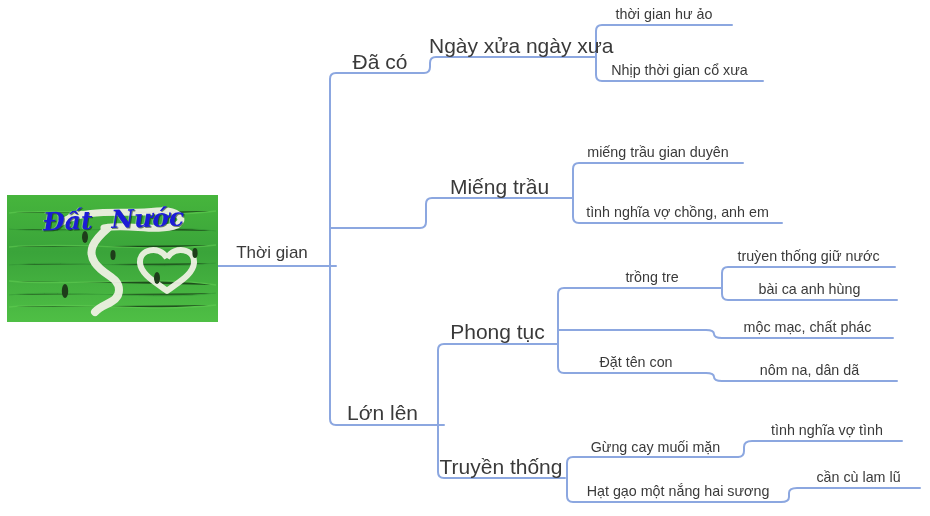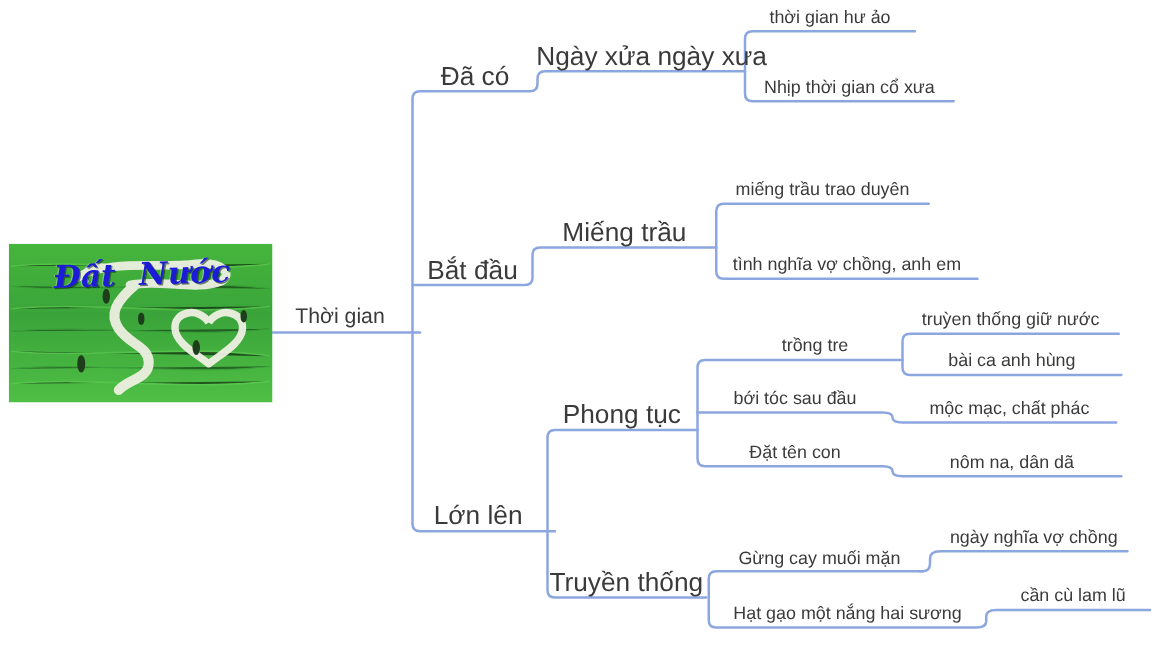--- a/index.html
+++ b/index.html
@@ -93,38 +93,36 @@
         <ellipse cx="188" cy="58" rx="2.6" ry="5"></ellipse>
       </g>
     </svg>
     <div class="image-title">Đất Nước</div>
   </div>
 
 
   <div class="node n1" style="left:214px;top:243px;width:116px;">Thời gian</div>
 
   <div class="node n2" style="left:330px;top:52px;width:100px;">Đã có</div>
-  <div class="node n2" style="left:330px;top:207px;width:96px;">Bắt đầu</div>
   <div class="node n2" style="left:326px;top:403px;width:113px;">Lớn lên</div>
 
   <div class="node n2 al" style="left:429px;top:36px;width:168px;">Ngày xửa ngày xưa</div>
   <div class="node n2" style="left:426px;top:177px;width:147px;">Miếng trầu</div>
   <div class="node n2" style="left:437px;top:322px;width:121px;">Phong tục</div>
   <div class="node n2" style="left:437px;top:457px;width:128px;">Truyền thống</div>
 
   <div class="node" style="left:596px;top:4px;width:136px;">thời gian hư ảo</div>
   <div class="node" style="left:596px;top:60px;width:167px;">Nhịp thời gian cổ xưa</div>
-  <div class="node" style="left:573px;top:142px;width:170px;">miếng trầu trao duyên</div>
+  <div class="node" style="left:573px;top:142px;width:170px;">miếng trầu gian duyên</div>
   <div class="node" style="left:573px;top:202px;width:209px;">tình nghĩa vợ chồng, anh em</div>
   <div class="node" style="left:570px;top:267px;width:164px;">trồng tre</div>
-  <div class="node" style="left:558px;top:309px;width:156px;">bới tóc sau đầu</div>
   <div class="node" style="left:558px;top:352px;width:156px;">Đặt tên con</div>
   <div class="node" style="left:567px;top:437px;width:177px;">Gừng cay muối mặn</div>
   <div class="node" style="left:567px;top:481px;width:222px;">Hạt gạo một nắng hai sương</div>
 
   <div class="node" style="left:722px;top:246px;width:173px;">truỳen thống giữ nước</div>
   <div class="node" style="left:722px;top:279px;width:175px;">bài ca anh hùng</div>
   <div class="node" style="left:722px;top:317px;width:171px;">mộc mạc, chất phác</div>
   <div class="node" style="left:722px;top:360px;width:175px;">nôm na, dân dã</div>
-  <div class="node" style="left:752px;top:420px;width:150px;">ngày nghĩa vợ chồng</div>
+  <div class="node" style="left:752px;top:420px;width:150px;">tình nghĩa vợ tình</div>
   <div class="node" style="left:797px;top:467px;width:123px;">cần cù lam lũ</div>
 
 </div>
 
 </body></html>

